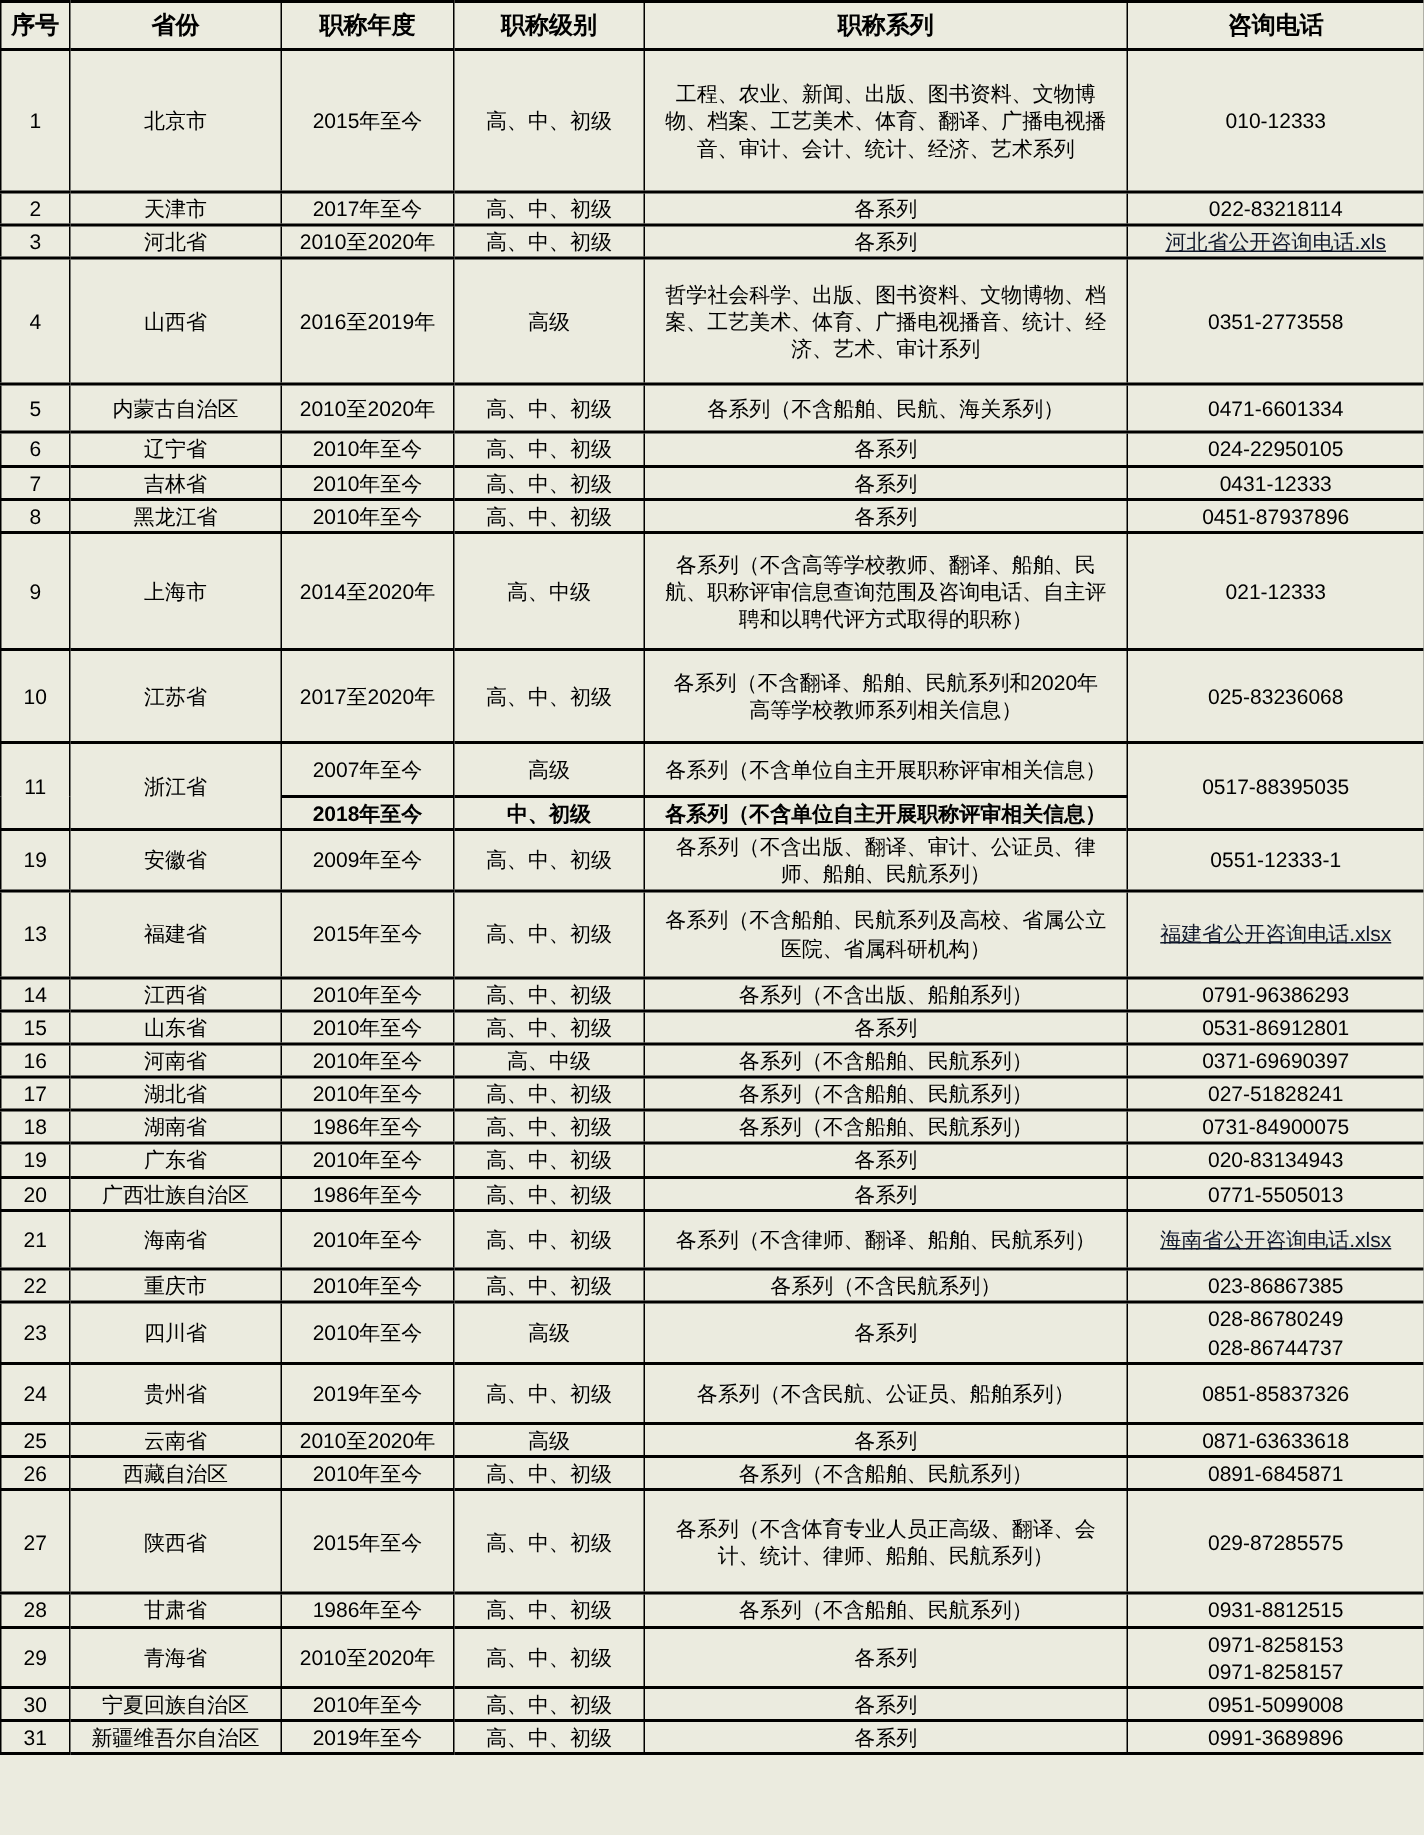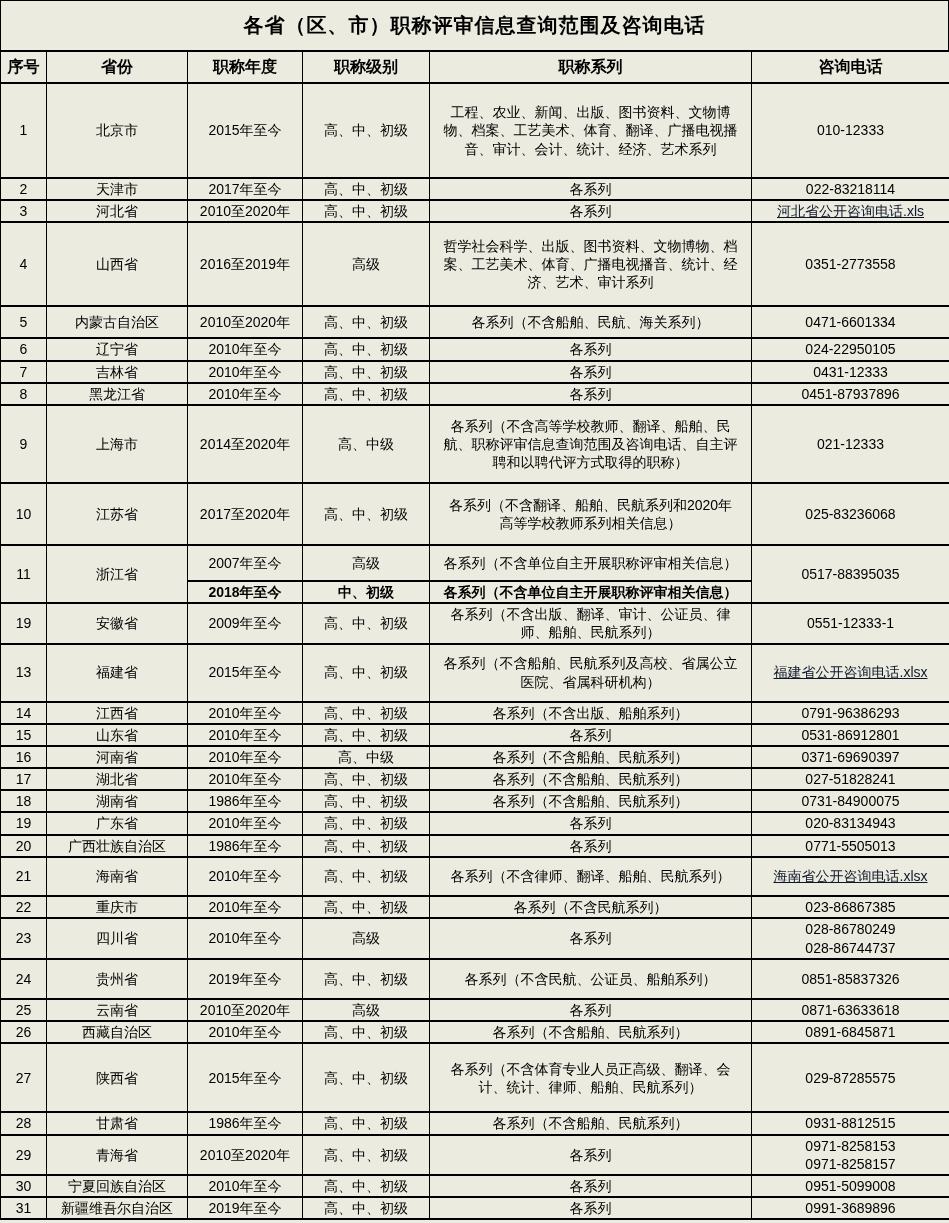--- a/index.html
+++ b/index.html
@@ -61,21 +61,20 @@
   a.phone-link {
     color: #0f172a;
     text-decoration: underline;
     cursor: pointer;
   }
 </style>
 </head>
 <body>
 
 <div class="page">
-  <div class="title-bar">各省（区、市）职称评审信息查询范围及咨询电话</div>
   <table class="grid">
     <colgroup>
       <col style="width:46px">
       <col style="width:141px">
       <col style="width:115px">
       <col style="width:127px">
       <col style="width:322px">
       <col style="width:198px">
     </colgroup>
     <thead>

